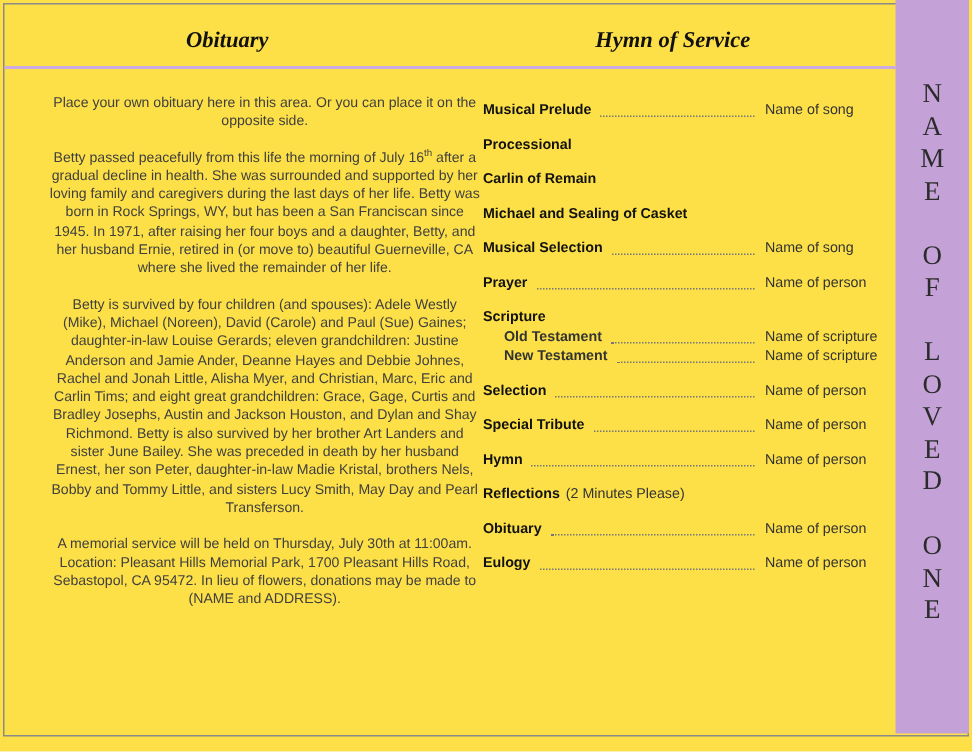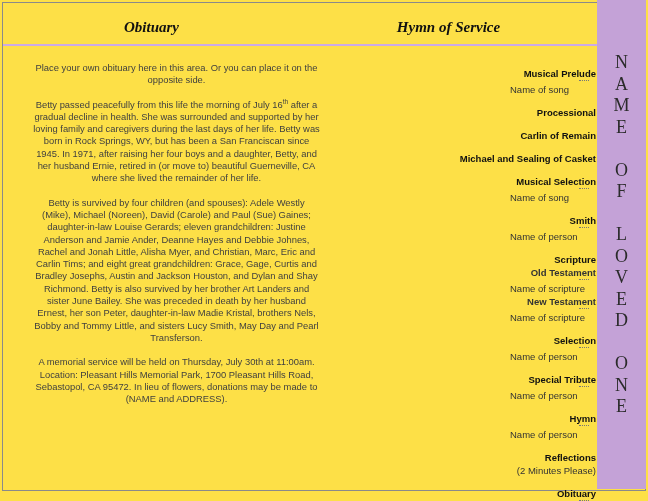--- a/index.html
+++ b/index.html
@@ -24,21 +24,21 @@
     font-weight:bold; font-style:italic; font-size:15px; color:#111;
   }
   .header-rule { position:absolute; left:3px; top:44px; width:594px; height:2px; background:#cbaae4; }
   .obituary {
     position:absolute; left:33px; top:62px; width:287px;
     font-size:9.4px; line-height:12.3px; color:#3f3f3f; text-align:center;
   }
   .obituary p { margin:0 0 12px 0; }
   .obituary sup { font-size:6.5px; line-height:0; vertical-align:super; }
   .oos { position:absolute; left:322px; top:67px; width:274px; font-size:9.5px; color:#222; }
-  .oos-row { display:flex; align-items:flex-end; line-height:13px; margin-bottom:10px;flex-direction:column; }
+  .oos-row { display:flex; align-items:flex-end; line-height:13px; margin-bottom:10px; }
   .oos-row.tight { margin-bottom:0; }
   .oos-row.sub { padding-left:14px; }
   .oos-label { font-weight:bold; white-space:nowrap; color:#111; }
   .oos-row.sub .oos-label { font-weight:bold; color:#333; }
   .oos-note { margin-left:4px; white-space:nowrap; color:#333; }
   .oos-leader { flex:1; min-width:10px; border-bottom:1.5px dotted #777; margin:0 7px 2px 6px; }
   .oos-value { flex:none; width:86px; color:#333; }
 </style>
 </head>
 <body>
@@ -73,21 +73,21 @@
       </div>
       <div class="oos-row">
         <span class="oos-label">Michael and Sealing of Casket</span>
       </div>
       <div class="oos-row">
         <span class="oos-label">Musical Selection</span>
         <span class="oos-leader"></span>
         <span class="oos-value">Name of song</span>
       </div>
       <div class="oos-row">
-        <span class="oos-label">Smith</span>
+        <span class="oos-label">Prayer</span>
         <span class="oos-leader"></span>
         <span class="oos-value">Name of person</span>
       </div>
       <div class="oos-row tight">
         <span class="oos-label">Scripture</span>
       </div>
       <div class="oos-row sub tight">
         <span class="oos-label">Old Testament</span>
         <span class="oos-leader"></span>
         <span class="oos-value">Name of scripture</span>

